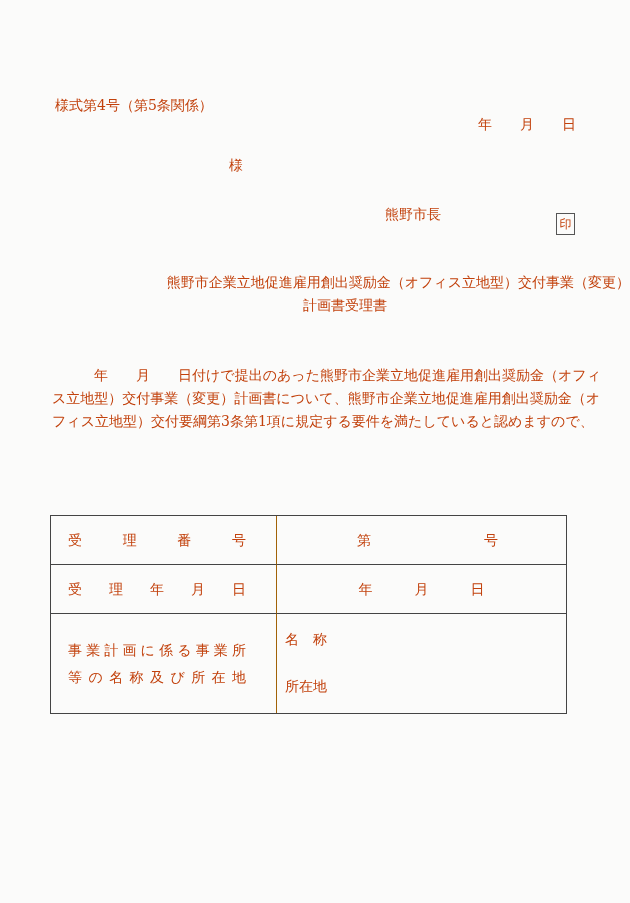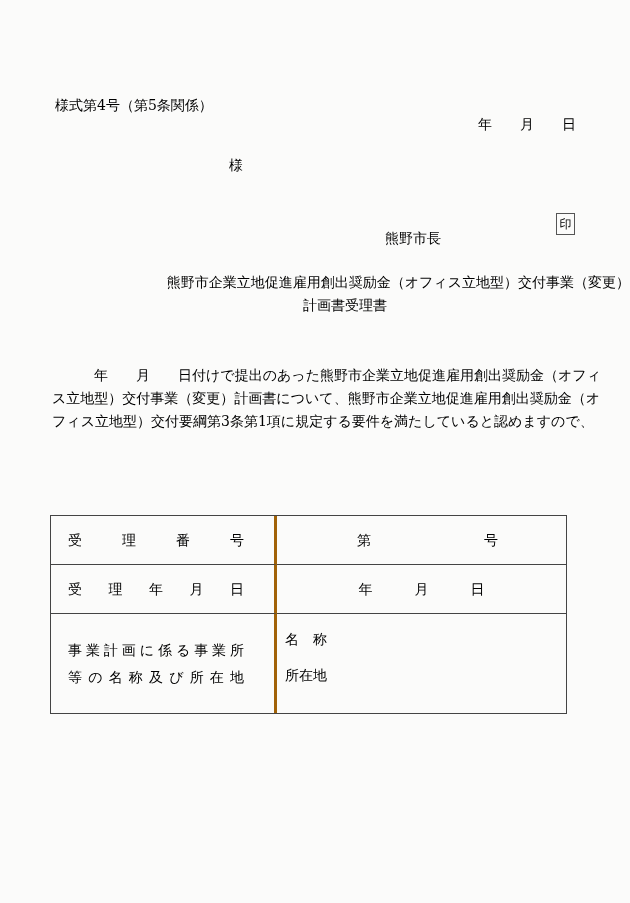--- a/index.html
+++ b/index.html
@@ -2,32 +2,32 @@
 <html><head>
 <meta charset="utf-8">
 <style>
   html,body { margin:0; padding:0; }
   body { background:#e9e9e9; }
   .page {
     position:relative;
     width:630px; height:903px;
     margin:0 auto;
     background:#fbfbfa;
-    color:#000000;
+    color:#c2410c;
     font-family:"DejaVu Serif","Liberation Serif",serif;
     font-size:14px;
     line-height:20px;
     overflow:hidden;
   }
   .abs { position:absolute; }
 
   .form-number   { left:55px;  top:95px; }
   .issue-date    { left:478px; top:114px; }
   .addressee     { left:229px; top:155px; }
-  .issuer        { left:385px; top:228px; }
+  .issuer        { left:385px; top:204px; }
   .seal-box {
     left:556px; top:213px;
     width:17px; height:20px;
     border:1px solid #555;
     font-size:12px; line-height:20px;
     text-align:center;
   }
   .title-1 { left:0; top:272px; width:630px; text-align:right; }
   .title-2 { left:0; top:295px; width:630px; text-align:center;padding-left:30px; }
 
@@ -37,21 +37,21 @@
   
   .doc-table {
     left:50px; top:515px;
     width:515px; height:197px;
     border:1px solid #444;
     display:grid;
     grid-template-columns:226px 1fr;
     grid-template-rows:49px 49px 1fr;
   }
   .cell { box-sizing:border-box; border-color:#444; }
-  .cell.b-right  { border-right:3px solid #a16207; }
+  .cell.b-right  { border-right:1px solid #a16207; }
   .cell.b-bottom { border-bottom:1px solid #444; }
   .label-cell {
     padding:0 30px 0 17px;
     display:flex; flex-direction:column; justify-content:center;
   }
   .justify-full {
     width:100%;
     text-align:justify;
     text-align-last:justify;
     text-justify:inter-character;
@@ -60,20 +60,21 @@
   .value-center {
     display:flex; align-items:center; justify-content:center;
   }
   .value-number {
     display:flex; align-items:center; justify-content:space-between;
     padding:0 68px 0 80px;
   }
   .value-office {
     display:flex; flex-direction:column;
     padding:15px 0 0 8px;
+    gap:11px;
   }
   .value-office .line { line-height:20px; }
   .value-office .line + .line { margin-top:16px; }
 </style>
 </head>
 <body>
 
 <div class="page">
 
   <div class="abs form-number">様式第4号（第5条関係）</div>

